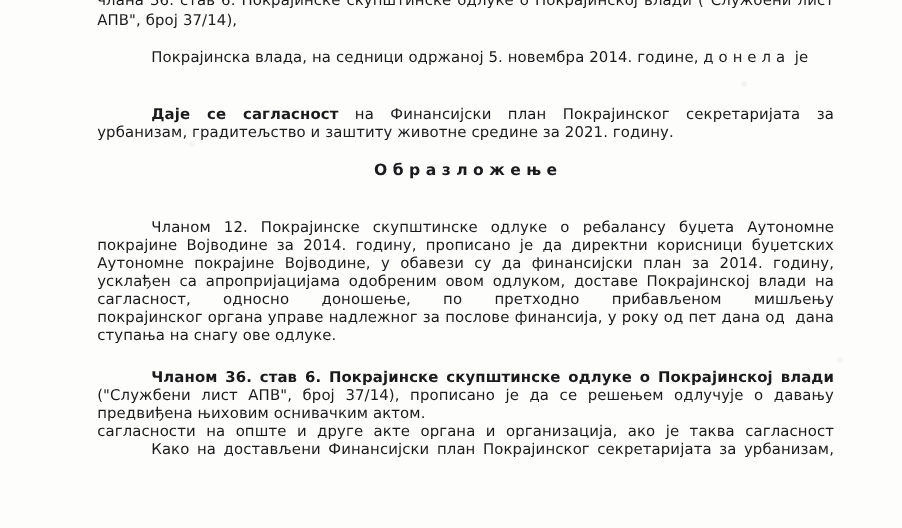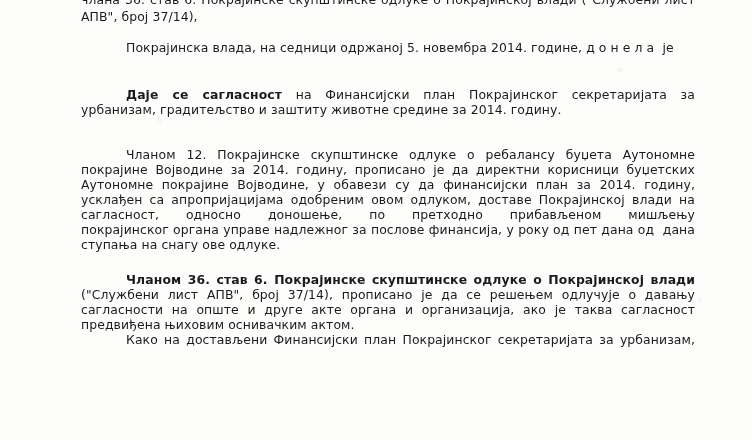--- a/index.html
+++ b/index.html
@@ -56,37 +56,38 @@
 
 <div class="page">
 
   <div class="line stretch clip-top">члана 36. став 6. Покрајинске скупштинске одлуке о Покрајинској влади ("Службени лист</div>
   <div class="line mt2">АПВ", број 37/14),</div>
 
   <div class="line ind mt16">Покрајинска влада, на седници одржаној 5. новембра 2014. године, д о н е л а &nbsp;је</div>
 
 
   <div class="line stretch ind mt32"><span class="b">Даје се сагласност</span> <span>на Финансијски план Покрајинског секретаријата за</span></div>
-  <div class="line">урбанизам, градитељство и заштиту животне средине за 2014. годину.</div>
+  <div class="line">урбанизам, градитељство и заштиту животне средине за 2021. годину.</div>
 
+  <div class="heading mt18">О б р а з л о ж е њ е</div>
 
   <div>
     <div class="line stretch ind mt15">Чланом 12. Покрајинске скупштинске одлуке о ребалансу буџета Аутономне</div>
     <div class="line stretch">покрајине Војводине за 2014. годину, прописано је да директни корисници буџетских</div>
     <div class="line stretch">Аутономне покрајине Војводине, у обавези су да финансијски план за 2014. годину,</div>
     <div class="line stretch">усклађен са апропријацијама одобреним овом одлуком, доставе Покрајинској влади на</div>
     <div class="line stretch">сагласност, односно доношење, по претходно прибављеном мишљењу</div>
     <div class="line stretch">покрајинског органа управе надлежног за послове финансија, у року од пет дана од &nbsp;дана</div>
     <div class="line">ступања на снагу ове одлуке.</div>
   </div>
 
   <div>
     <div class="line stretch ind mt20">Чланом 36. став 6. Покрајинске скупштинске одлуке о Покрајинској влади</div>
     <div class="line stretch">("Службени лист АПВ", број 37/14), прописано је да се решењем одлучује о давању</div>
+    <div class="line">предвиђена њиховим оснивачким актом.</div>
     <div class="line stretch">сагласности на опште и друге акте органа и организација, ако је таква сагласност</div>
-    <div class="line">предвиђена њиховим оснивачким актом.</div>
   </div>
 
   <div>
     <div class="line stretch ind mt10">Како на достављени Финансијски план Покрајинског секретаријата за урбанизам,</div>
   </div>
 
 </div>
 
 </body></html>

